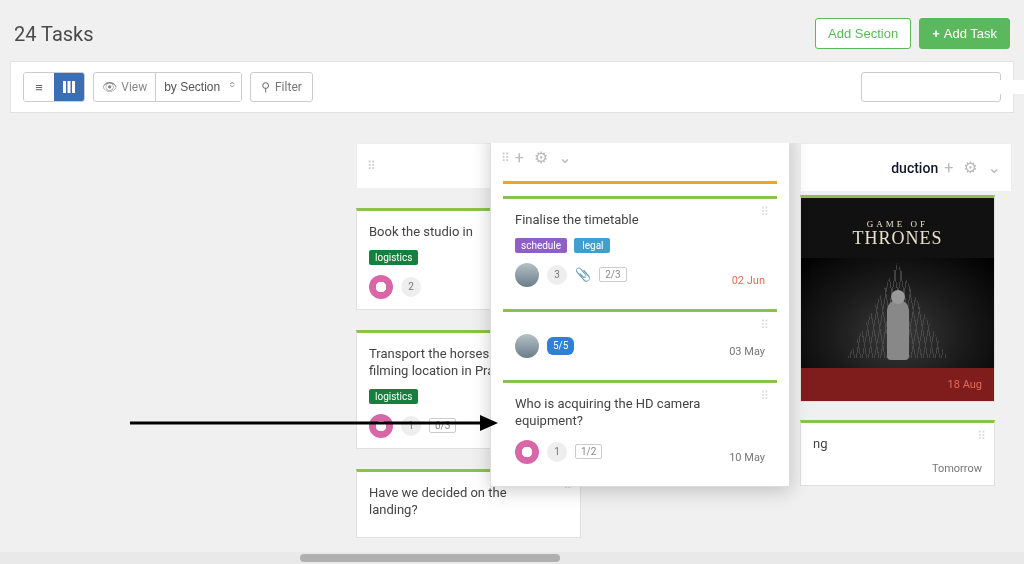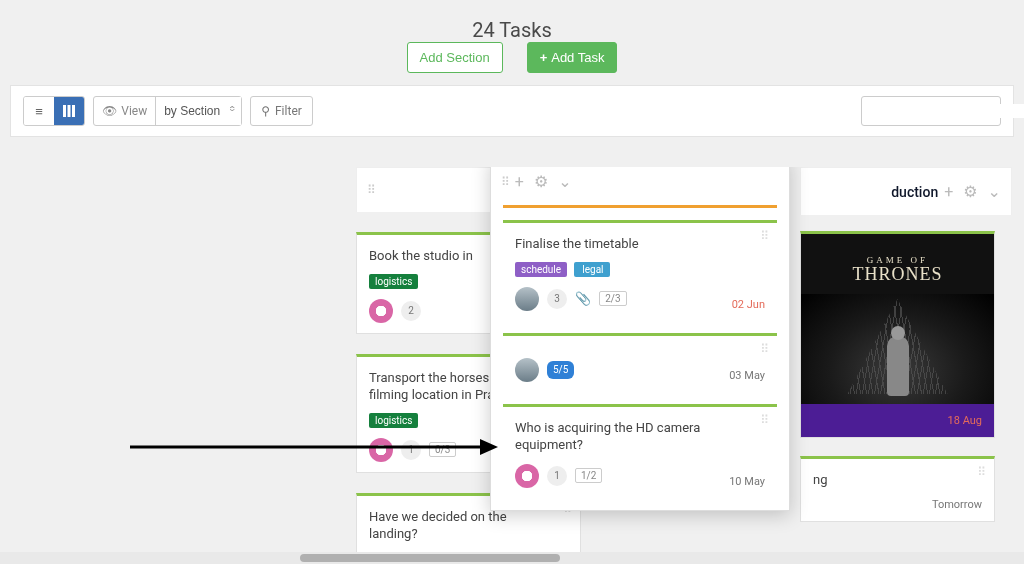--- a/index.html
+++ b/index.html
@@ -13,24 +13,23 @@
     overflow: hidden;
     position: relative;
   }
 
   
   .header {
     display: flex;
     justify-content: space-between;
     align-items: center;
     padding: 18px 14px 12px 14px;
-    flex-direction: column;
   }
   .page-title { font-size: 20px; font-weight: 400; color: #4a4a4a; }
-  .header-actions { display: flex; gap: 24px; }
+  .header-actions { display: flex; gap: 8px; }
   .btn {
     padding: 7px 12px;
     border-radius: 3px;
     font-size: 13px;
     cursor: pointer;
     border: 1px solid transparent;
     background: #fff;
   }
   .btn-outline-green { border-color: #5cb85c; color: #5cb85c; background: #fff; }
   .btn-green { background: #5cb85c; color: #fff; border-color: #5cb85c; }
@@ -164,22 +163,22 @@
     box-shadow: 0 4px 18px rgba(0,0,0,0.2);
     z-index: 30;
     border: 1px solid #ddd;
   }
   .floating .col-header { border: none; border-bottom: none; }
   .floating .underline { height: 3px; background: #f0a030; margin: 0 12px 8px 12px; }
   .floating .card { border: none; border-top: 3px solid #8bc34a; margin: 12px; }
 
   
   .img-card {
-    background: #4c1d95; border: 1px solid #e0e0e0; border-top: 3px solid #8bc34a;
-    margin-top: 16px; position: relative; width: 195px;
+    background: #7f1d1d; border: 1px solid #e0e0e0; border-top: 3px solid #8bc34a;
+    margin-top: 4px; position: relative; width: 195px;
   }
   .thrones {
     width: 100%; height: 170px;
     background: #111;
     position: relative; overflow: hidden;
     display:flex; align-items:flex-start; justify-content:center;
   }
   .thrones-text {
     color: #e8e0c8; font-family: Georgia, serif; font-size: 18px; letter-spacing: 1px;
     margin-top: 22px; text-align:center; line-height:1.0;

